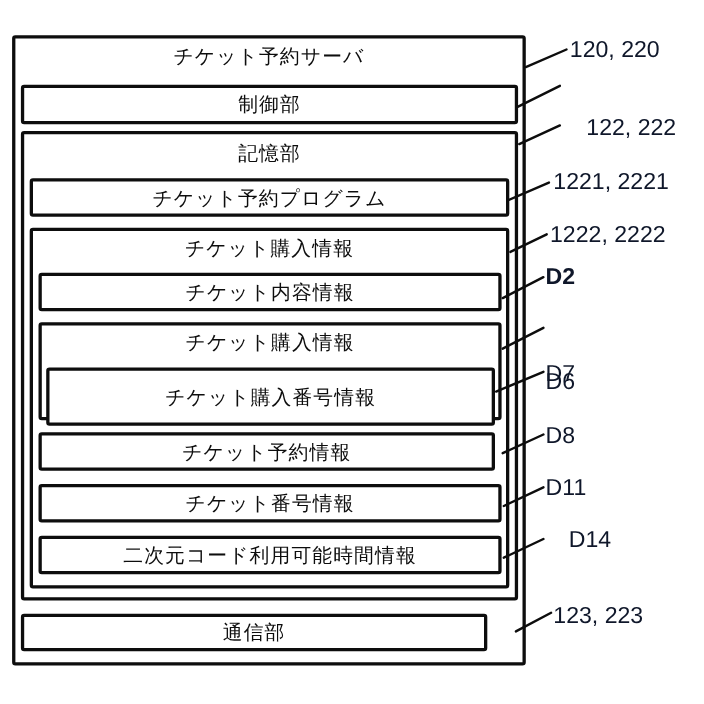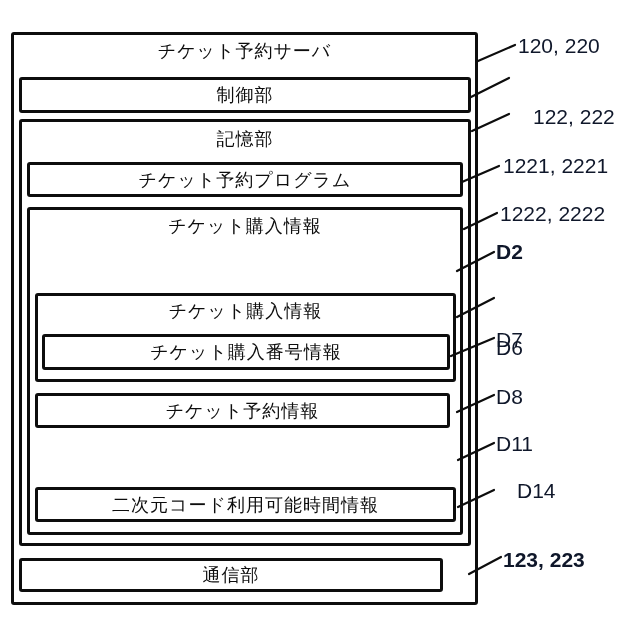--- a/index.html
+++ b/index.html
@@ -70,53 +70,59 @@
   </div>
 
   <div class="box leaf" style="left:27px;top:162px;width:436px;height:35px;">
     <span class="box-label">チケット予約プログラム</span>
   </div>
 
   <div class="box container-box" style="left:27px;top:207px;width:436px;height:328px;">
     <span class="box-label pt4">チケット購入情報</span>
   </div>
 
+  <div class="box leaf" style="left:35px;top:248px;width:421px;height:35px;">
+    <span class="box-label">チケット内容情報</span>
+  </div>
 
   <div class="box container-box" style="left:35px;top:293px;width:421px;height:89px;">
     <span class="box-label pt3">チケット購入情報</span>
   </div>
 
-  <div class="box leaf" style="left:42px;top:334px;width:408px;height:36px;">
+  <div class="box leaf" style="left:42px;top:334px;width:408px;height:53px;">
     <span class="box-label">チケット購入番号情報</span>
   </div>
 
   <div class="box leaf" style="left:35px;top:393px;width:415px;height:35px;">
     <span class="box-label">チケット予約情報</span>
   </div>
 
+  <div class="box leaf" style="left:35px;top:440px;width:421px;height:35px;">
+    <span class="box-label">チケット番号情報</span>
+  </div>
 
   <div class="box leaf" style="left:35px;top:487px;width:421px;height:35px;">
     <span class="box-label">二次元コード利用可能時間情報</span>
   </div>
 
   <div class="box leaf" style="left:19px;top:558px;width:424px;height:34px;">
     <span class="box-label">通信部</span>
   </div>
 
   <div class="ref-label" style="left:518px;top:33px;">120, 220</div>
   <div class="ref-label" style="left:533px;top:104px;">122, 222</div>
   <div class="ref-label" style="left:503px;top:153px;">1221, 2221</div>
   <div class="ref-label" style="left:500px;top:201px;">1222, 2222</div>
   <div class="ref-label" style="left:496px;top:239px;font-weight:bold;">D2</div>
   <div class="ref-label" style="left:496px;top:287px;margin-top:48px;">D6</div>
   <div class="ref-label" style="left:496px;top:327px;">D7</div>
   <div class="ref-label" style="left:496px;top:384px;">D8</div>
   <div class="ref-label" style="left:496px;top:431px;">D11</div>
   <div class="ref-label" style="left:517px;top:478px;">D14</div>
-  <div class="ref-label" style="left:503px;top:547px;font-weight:bold;">123, 223</div>
+  <div class="ref-label" style="left:503px;top:547px;">123, 223</div>
 
   <svg class="leaders" viewBox="0 0 640 640">
     <g stroke="#0d0d0d" stroke-width="2.2" stroke-linecap="round">
       <line x1="478" y1="61" x2="515" y2="45"></line>
       <line x1="471" y1="97" x2="509" y2="78"></line>
       <line x1="472" y1="131" x2="509" y2="114"></line>
       <line x1="462" y1="182" x2="499" y2="166"></line>
       <line x1="464" y1="229" x2="497" y2="213"></line>
       <line x1="457" y1="271" x2="494" y2="252"></line>
       <line x1="457" y1="317" x2="494" y2="298"></line>

